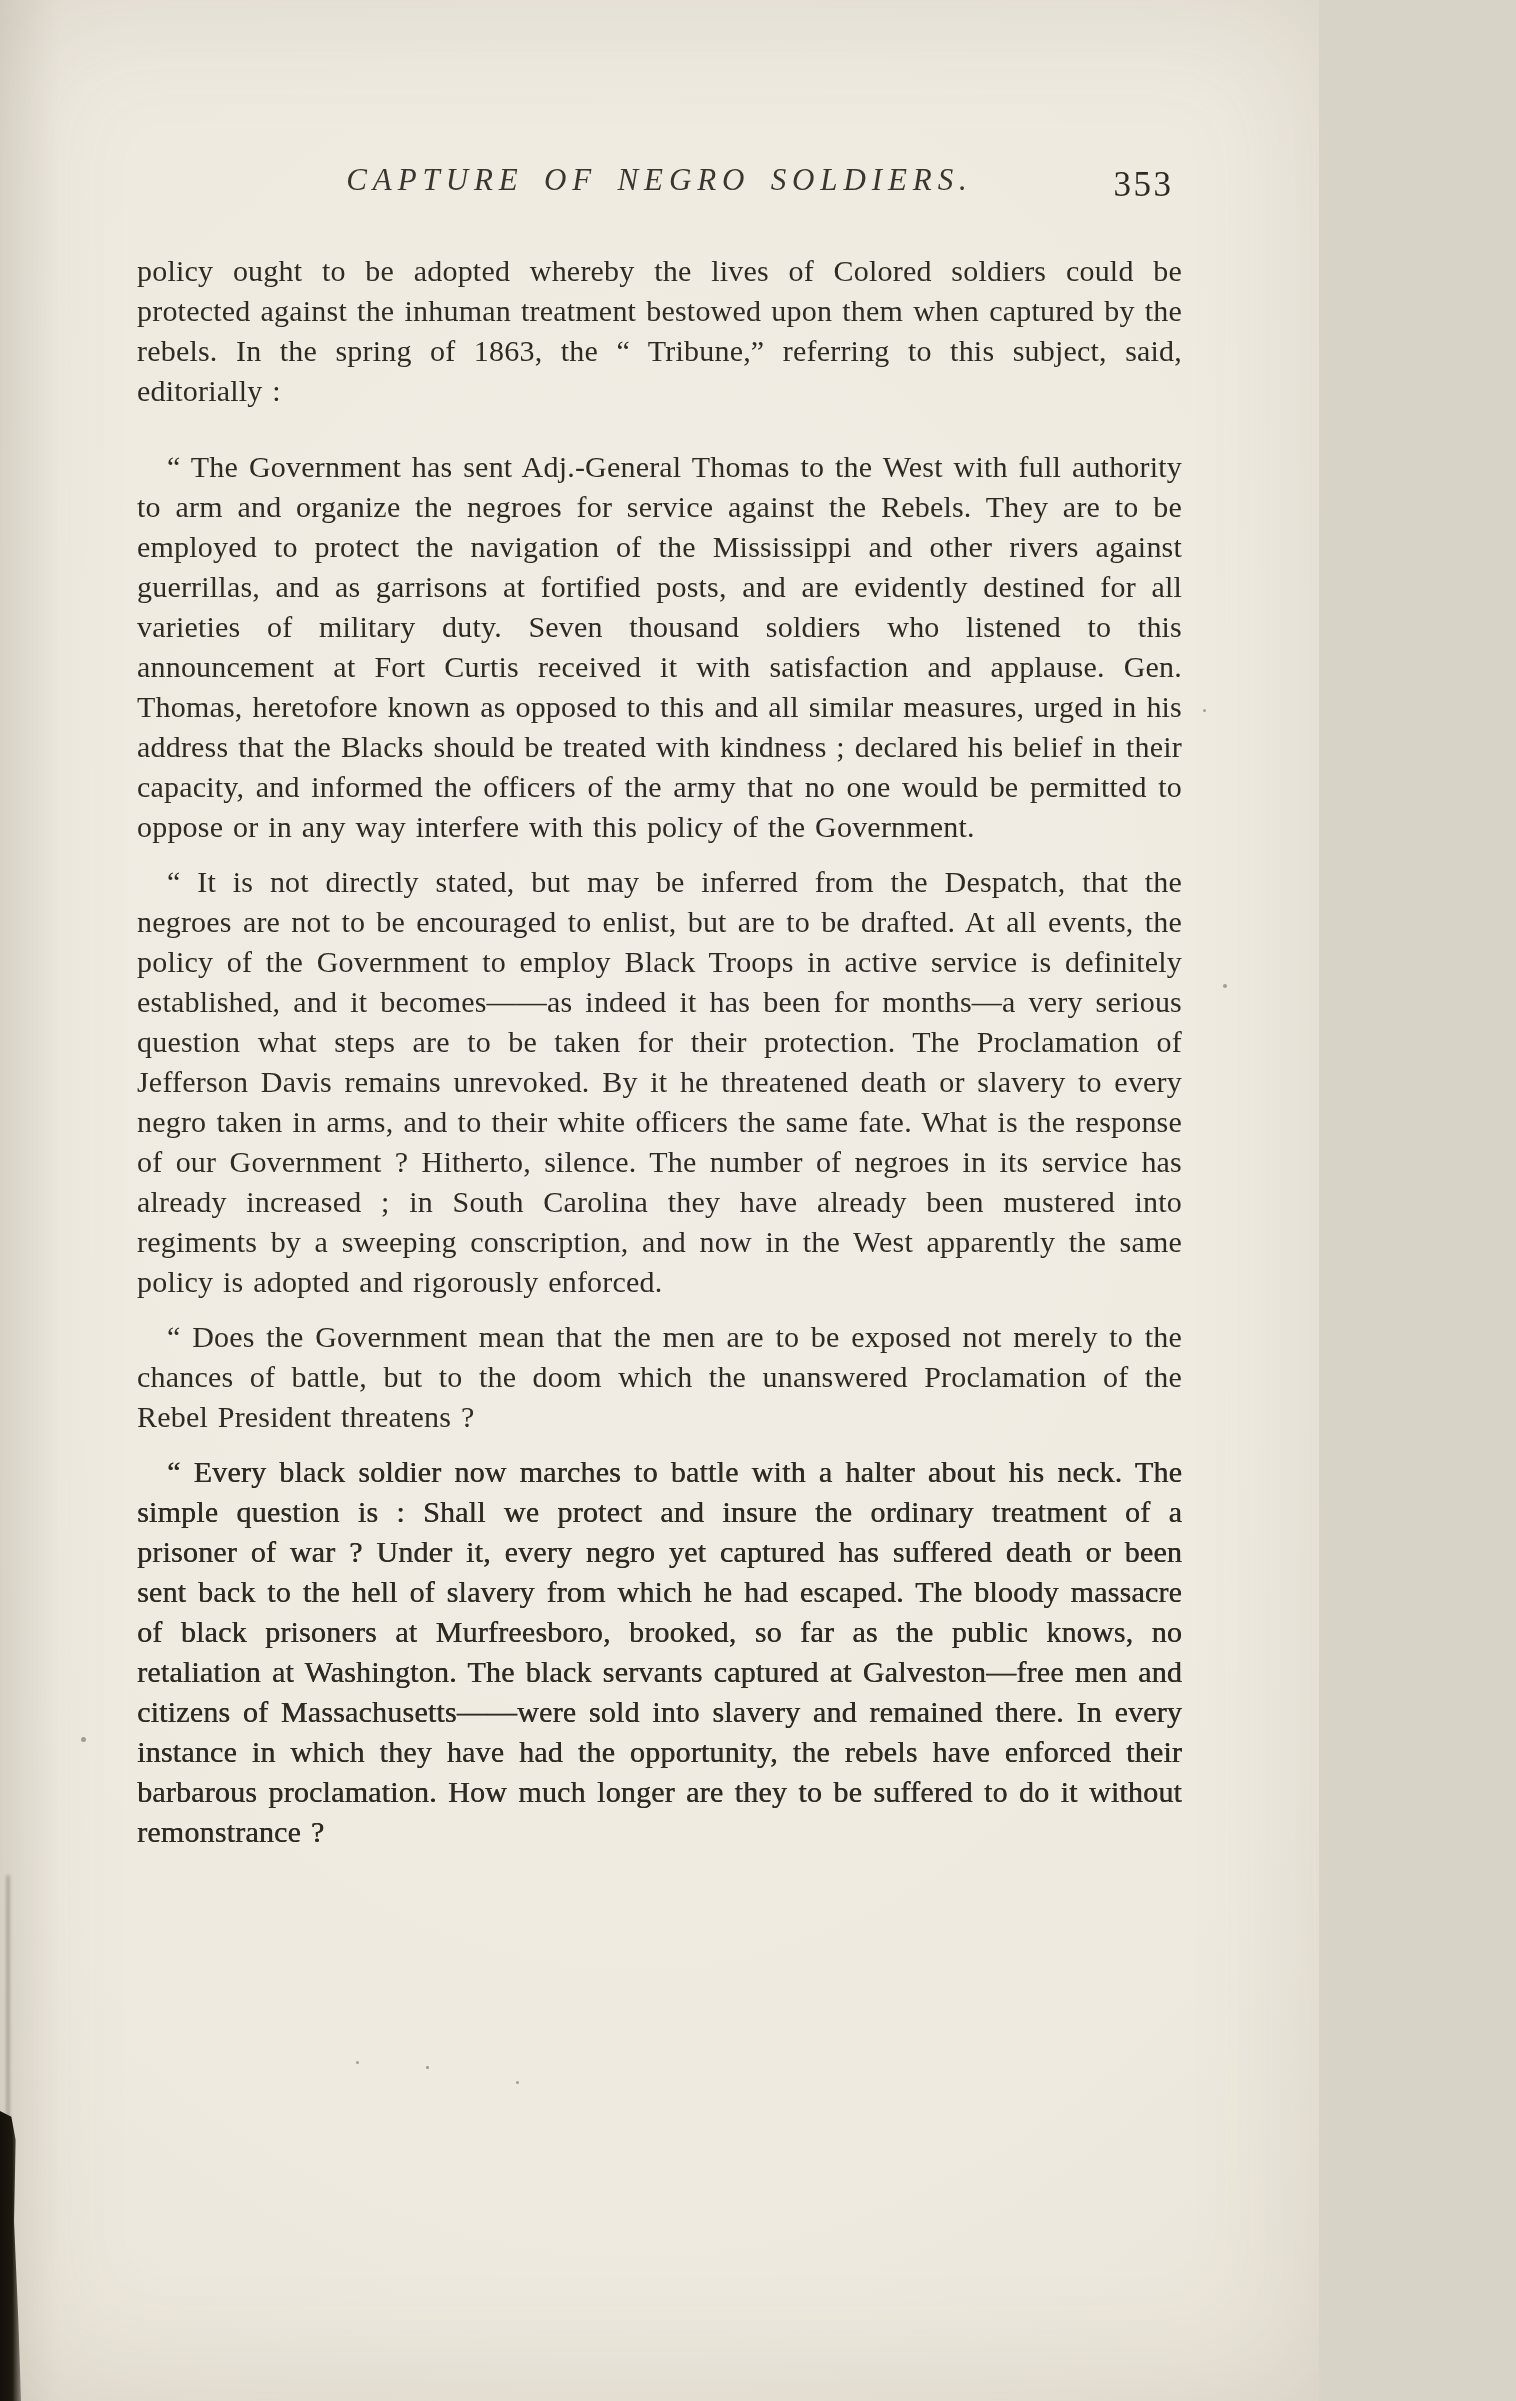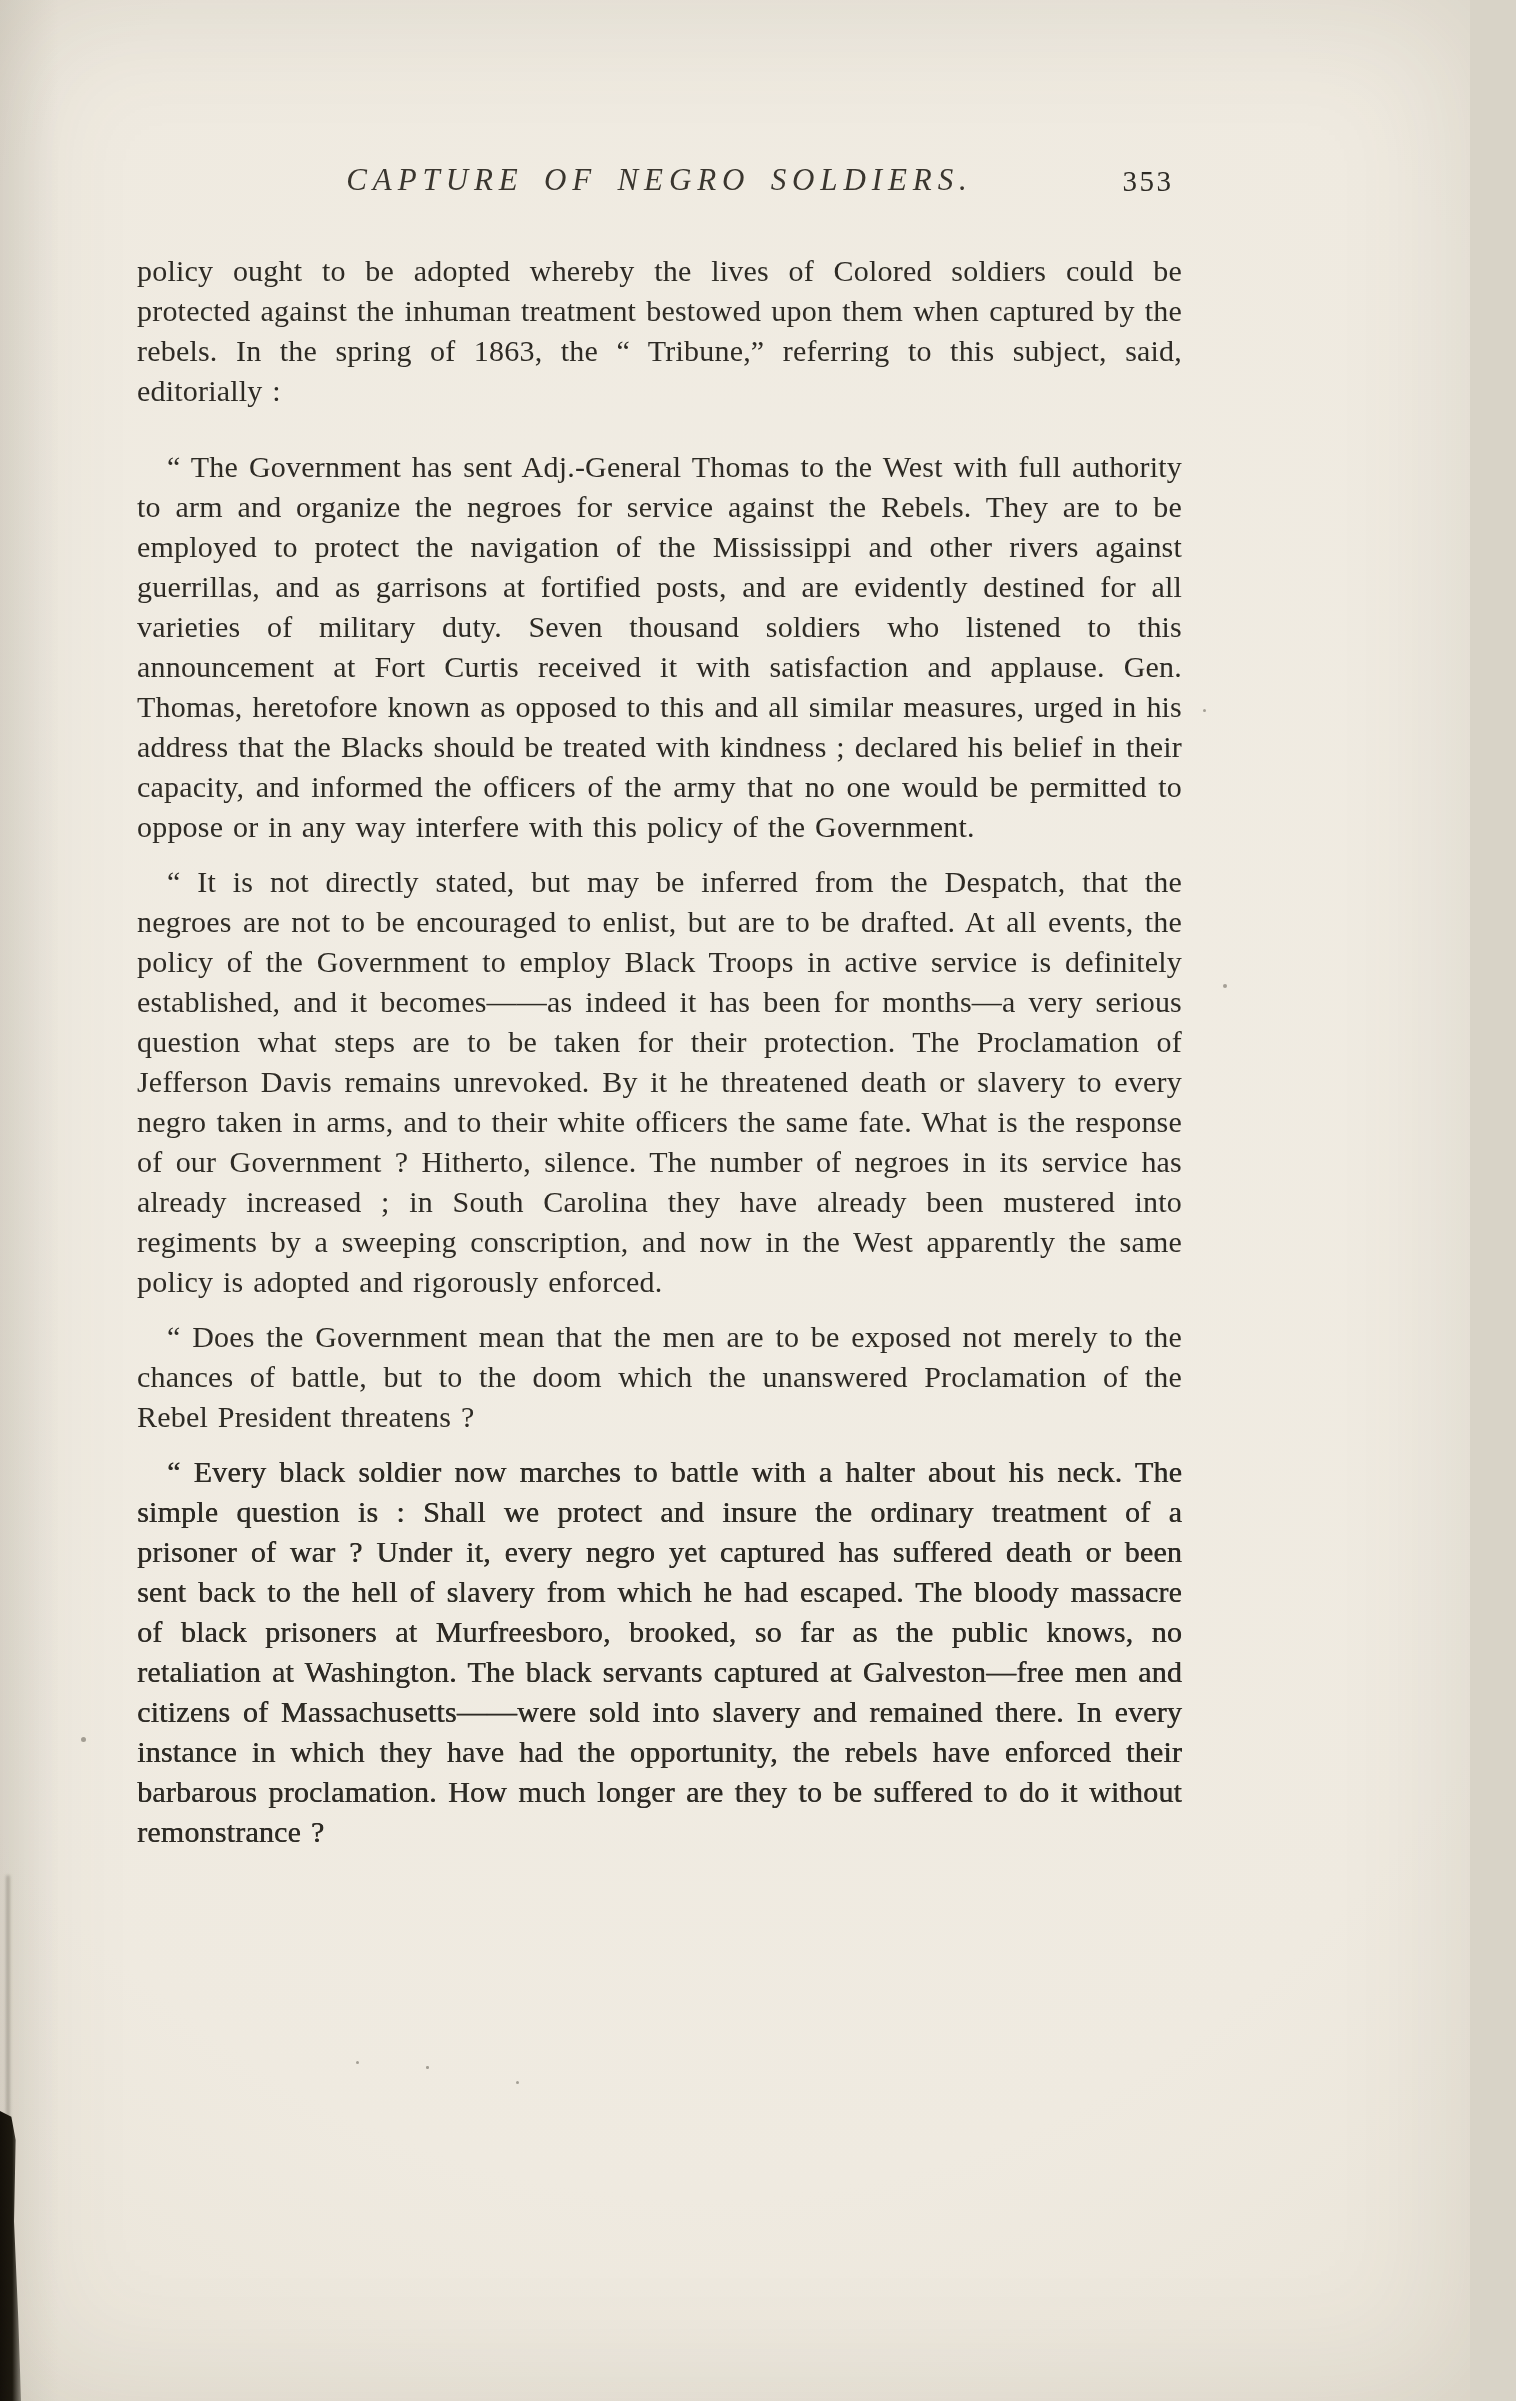--- a/index.html
+++ b/index.html
@@ -5,21 +5,21 @@
   :root{
     --paper:#f1ede4;
     --paper-edge:#e4ded0;
     --ink:#2e2b25;
     --head-ink:#3a362f;
     --scan-dark:#14100a;
   }
   html,body{margin:0;padding:0;background:#d8d3c7;}
   .page{
     position:relative;
-    width:1470px;
+    width:1319px;
     height:2401px;
     overflow:hidden;
     background:radial-gradient(ellipse 120% 90% at 48% 42%, var(--paper) 0%, #efeae0 55%, var(--paper-edge) 100%);
     box-shadow:inset 0 0 135px rgba(95,85,62,0.14);
     font-family:"Liberation Serif","DejaVu Serif",serif;
   }
   .edge-shade-left{
     position:absolute;left:0;top:0;width:59px;height:100%;
     background:linear-gradient(to right, rgba(110,100,85,0.12), rgba(110,100,85,0));
     pointer-events:none;
@@ -35,21 +35,21 @@
     position:absolute;left:50%;top:0;transform:translateX(-50%);
     font-style:italic;
     font-size:31px;
     letter-spacing:5.9px;
     word-spacing:6.7px;
     color:var(--head-ink);
     white-space:nowrap;
   }
   .page-number{
     position:absolute;right:8.4px;top:2.5px;
-    font-size:29px;
+    font-size:35px;
     letter-spacing:2.5px;
     color:var(--ink);
   }
   .body-text{margin-top:49px;}
   .para{
     margin:0;
     font-size:30px;
     line-height:40px;
     text-align:justify;
     text-align-last:left;

